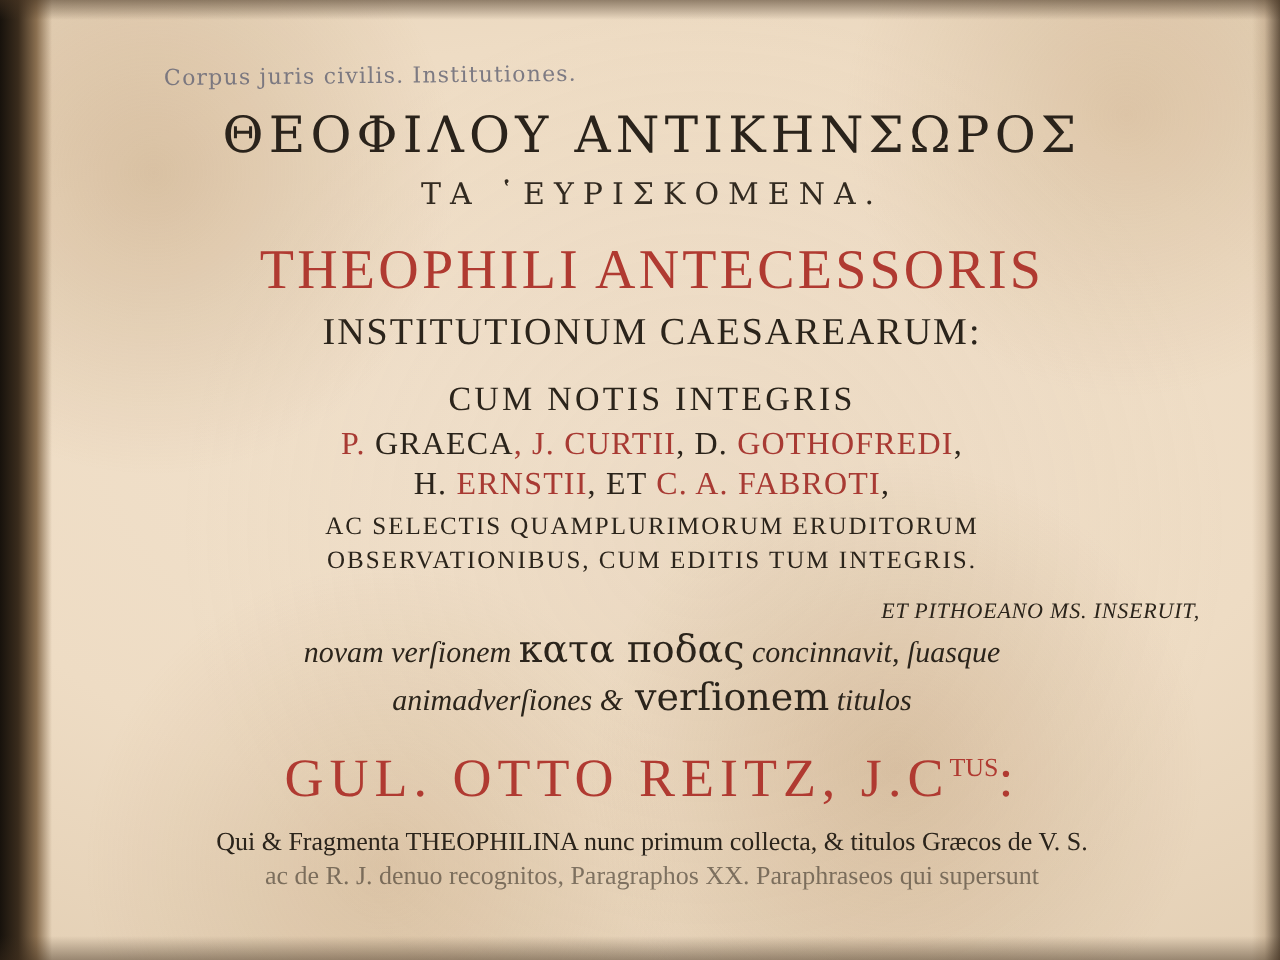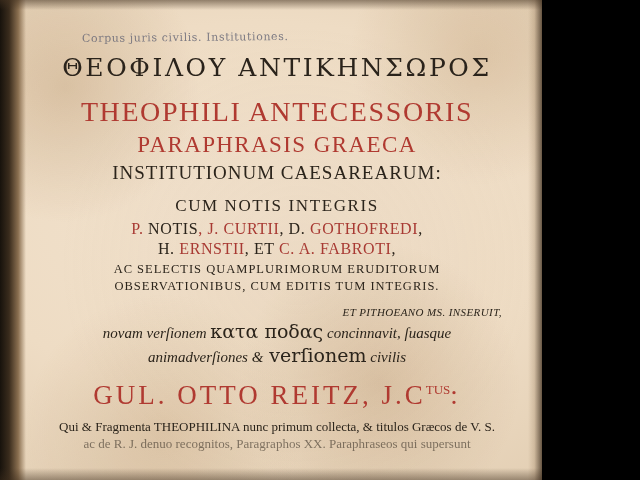--- a/index.html
+++ b/index.html
@@ -7,21 +7,21 @@
     padding: 0;
     background: #000;
   }
   body {
     width: 640px;
     height: 480px;
     overflow: hidden;
   }
   #page {
     position: relative;
-    width: 542px;
+    width: 640px;
     height: 480px;
     background:
       radial-gradient(ellipse 120% 90% at 48% 45%, #f2e3cf 0%, #eedcc4 45%, #e3cfb4 75%, #d8c2a4 100%);
     font-family: "Liberation Serif", serif;
     color: #2e261c;
     overflow: hidden;
   }
   
   #page::before {
     content: "";
@@ -223,46 +223,46 @@
   <div class="gutter-left"></div>
   <div class="gutter-right"></div>
   <div class="edge-top"></div>
   <div class="edge-bottom"></div>
 
   <div class="content">
 
     <div class="handwriting">Corpus juris civilis. Institutiones.</div>
 
     <div class="greek-1">ΘΕΟΦΙΛΟΥ ΑΝΤΙΚΗΝΣΩΡΟΣ</div>
+    <div class="greek-2">ΤΑ ῾ΕΥΡΙΣΚΟΜΕΝΑ.</div>
 
     <div class="t-red-big">THEOPHILI ANTECESSORIS</div>
-    <div class="t-red-mid">PARAPHRASIS GRAECA</div>
     <div class="t-blk-mid">INSTITUTIONUM CAESAREARUM:</div>
 
     <div class="t-small-caps">CUM NOTIS INTEGRIS</div>
 
     <div class="t-names">
-      <span class="red">P. </span><span class="black">NOTIS</span><span class="red">, J. </span><span class="red">CURTII</span><span class="black">, D. </span><span class="red">GOTHOFREDI</span><span class="black">,</span>
+      <span class="red">P. </span><span class="black">GRAECA</span><span class="red">, J. </span><span class="red">CURTII</span><span class="black">, D. </span><span class="red">GOTHOFREDI</span><span class="black">,</span>
     </div>
 
     <div class="t-names2">
       <span class="black">H. </span><span class="red">ERNSTII</span><span class="black">, ET </span><span class="red">C. A. FABROTI</span><span class="black">,</span>
     </div>
 
     <div class="t-line-sm">AC SELECTIS QUAMPLURIMORUM ERUDITORUM</div>
     <div class="t-line-sm2">OBSERVATIONIBUS, CUM EDITIS TUM INTEGRIS.</div>
 
     <div class="italic-blk">ET PITHOEANO MS. INSERUIT,</div>
 
     <div class="italic-blk2">
       <span>novam verſionem </span><span class="greek-inline">κατα ποδας</span><span> concinnavit, ſuasque</span>
     </div>
 
     <div class="italic-blk2">
-      <span>animadverſiones </span><span>&amp;</span><span class="greek-inline"> verſionem</span><span> civilis</span>
+      <span>animadverſiones </span><span>&amp;</span><span class="greek-inline"> verſionem</span><span> titulos</span>
     </div>
 
     <div class="author">
       <span>GUL. OTTO REITZ, J.C</span><sup>TUS</sup><span>:</span>
     </div>
 
     <div class="foot-1">Qui &amp; Fragmenta THEOPHILINA nunc primum collecta, &amp; titulos Græcos de V. S.</div>
     <div class="foot-2">ac de R. J. denuo recognitos, Paragraphos XX. Paraphraseos qui supersunt</div>
 
   </div>

